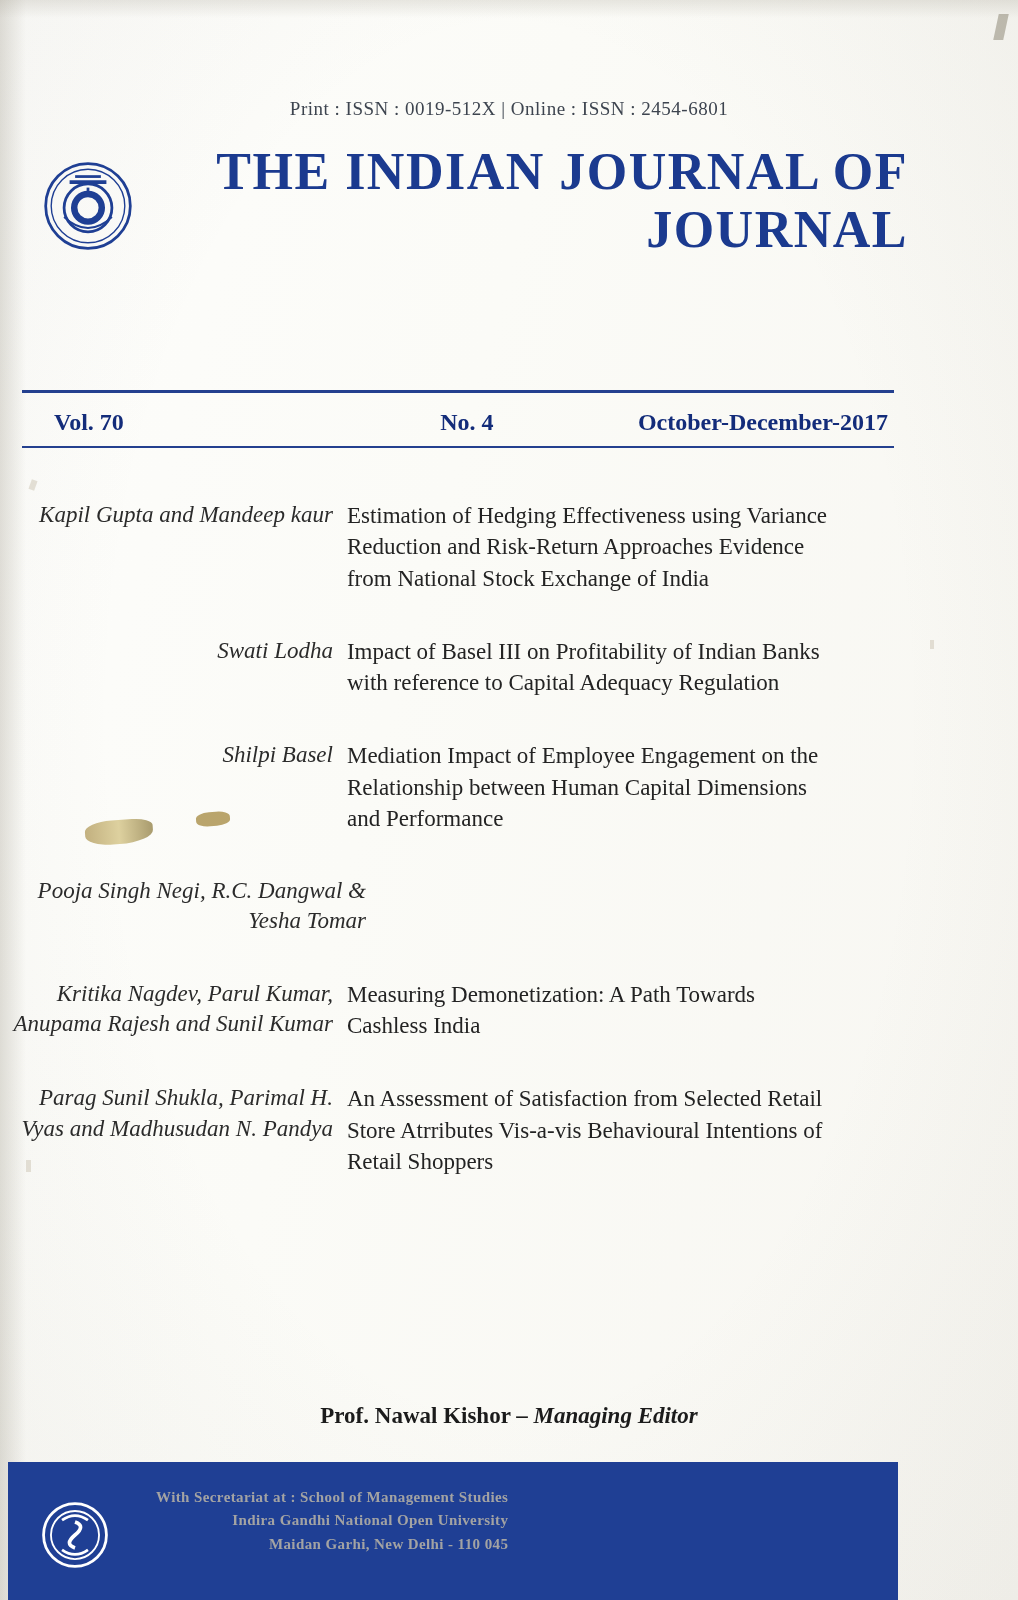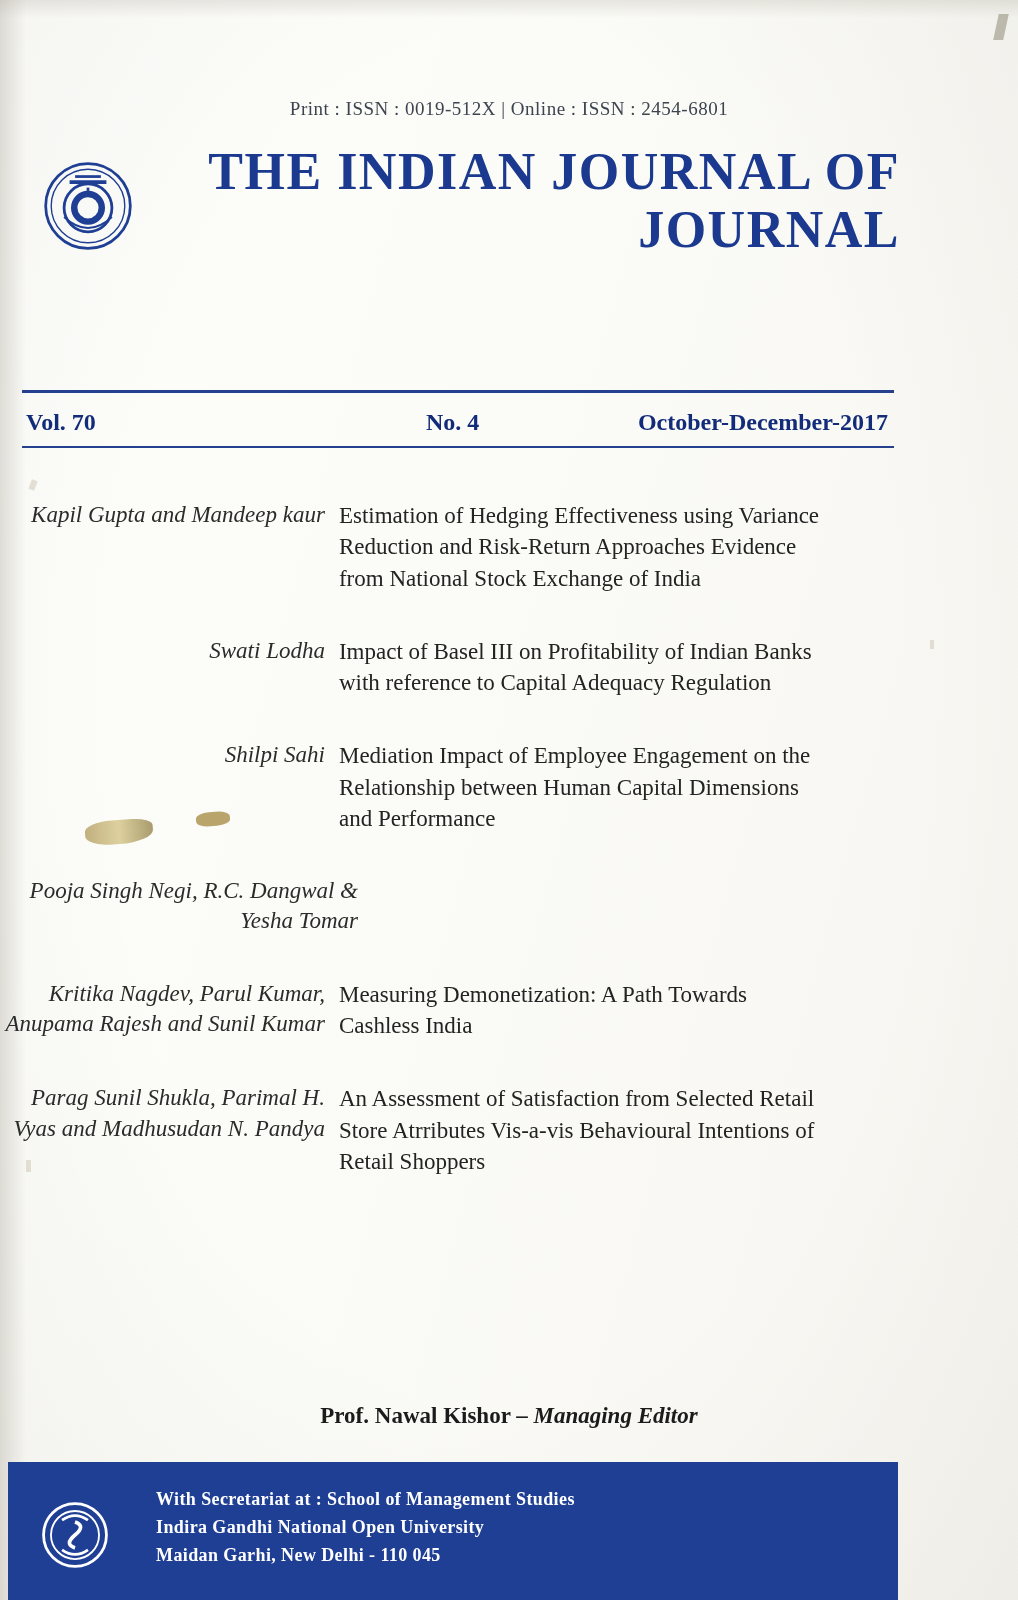--- a/index.html
+++ b/index.html
@@ -56,21 +56,21 @@
     font-family: "Liberation Serif", serif;
     font-size: 19px;
     letter-spacing: 0.5px;
     color: #3d444f;
   }
 
   .masthead {
     position: absolute;
     top: 143px;
     left: 140px;
-    right: 118px;
+    right: 110px;
     text-align: right;
     color: #1b3a8f;
     font-family: "Liberation Serif", serif;
     font-weight: bold;
     font-size: 52px;
     line-height: 1.12;
     letter-spacing: 1.5px;
   }
   .masthead .line1 { display: block; }
   .masthead .line2 { display: block; }
@@ -118,28 +118,28 @@
     left: 22px;
     width: 872px;
     height: 44px;
     display: flex;
     align-items: center;
     color: #132c7a;
     font-family: "Liberation Serif", serif;
     font-weight: bold;
     font-size: 24px;
   }
-  .issue-vol { width: 33%; text-align: left; padding-left: 4px; }
+  .issue-vol { width: 33%; text-align: left; padding-left: 4px; margin-left: 28px; }
   .issue-no  { width: 33%; text-align: center; }
   .issue-date{ width: 34%; text-align: right; padding-right: 6px; }
 
   .toc {
     position: absolute;
     top: 500px;
-    left: 0;
+    left: 8px;
     width: 820px;
   }
   .toc-row {
     display: flex;
     margin-bottom: 42px;
   }
   .toc-authors {
     width: 358px;
     padding-right: 14px;
     text-align: right;
@@ -184,26 +184,27 @@
     position: absolute;
     left: 30px;
     top: 36px;
     width: 74px;
     height: 74px;
   }
   .footer-lines {
     position: absolute;
     left: 148px;
     top: 24px;
-    color: #ffffff;
-    font-family: "Liberation Serif", serif;
-    font-weight: bold;
-    font-size: 18px;
+    color: #a3a3a3;
+    font-family: "Liberation Serif", serif;
+    font-weight: bold;
+    font-size: 15px;
     line-height: 1.55;
     letter-spacing: 0.4px;
+    text-align: right;
   }
   .smudge {
     position: absolute;
     left: 85px;
     top: 820px;
     width: 68px;
     height: 24px;
     background: linear-gradient(90deg, #b8a36a, #d8c98f 50%, #9a8a55);
     border-radius: 40% 30% 50% 40%;
     opacity: .85;
@@ -279,21 +280,21 @@
       <div class="toc-authors">Kapil Gupta and Mandeep kaur</div>
       <div class="toc-title">Estimation of Hedging Effectiveness using Variance Reduction and Risk-Return Approaches Evidence from National Stock Exchange of India</div>
     </div>
 
     <div class="toc-row">
       <div class="toc-authors">Swati Lodha</div>
       <div class="toc-title">Impact of Basel III on Profitability of Indian Banks with reference to Capital Adequacy Regulation</div>
     </div>
 
     <div class="toc-row">
-      <div class="toc-authors">Shilpi Sahi</div>
+      <div class="toc-authors">Shilpi Basel</div>
       <div class="toc-title">Mediation Impact of Employee Engagement on the Relationship between Human Capital Dimensions and Performance</div>
     </div>
 
     <div class="toc-row">
       <div class="toc-authors">Pooja Singh Negi, R.C. Dangwal &amp; Yesha Tomar</div>
     </div>
 
     <div class="toc-row">
       <div class="toc-authors">Kritika Nagdev, Parul Kumar, Anupama Rajesh and Sunil Kumar</div>
       <div class="toc-title">Measuring Demonetization: A Path Towards Cashless India</div>

